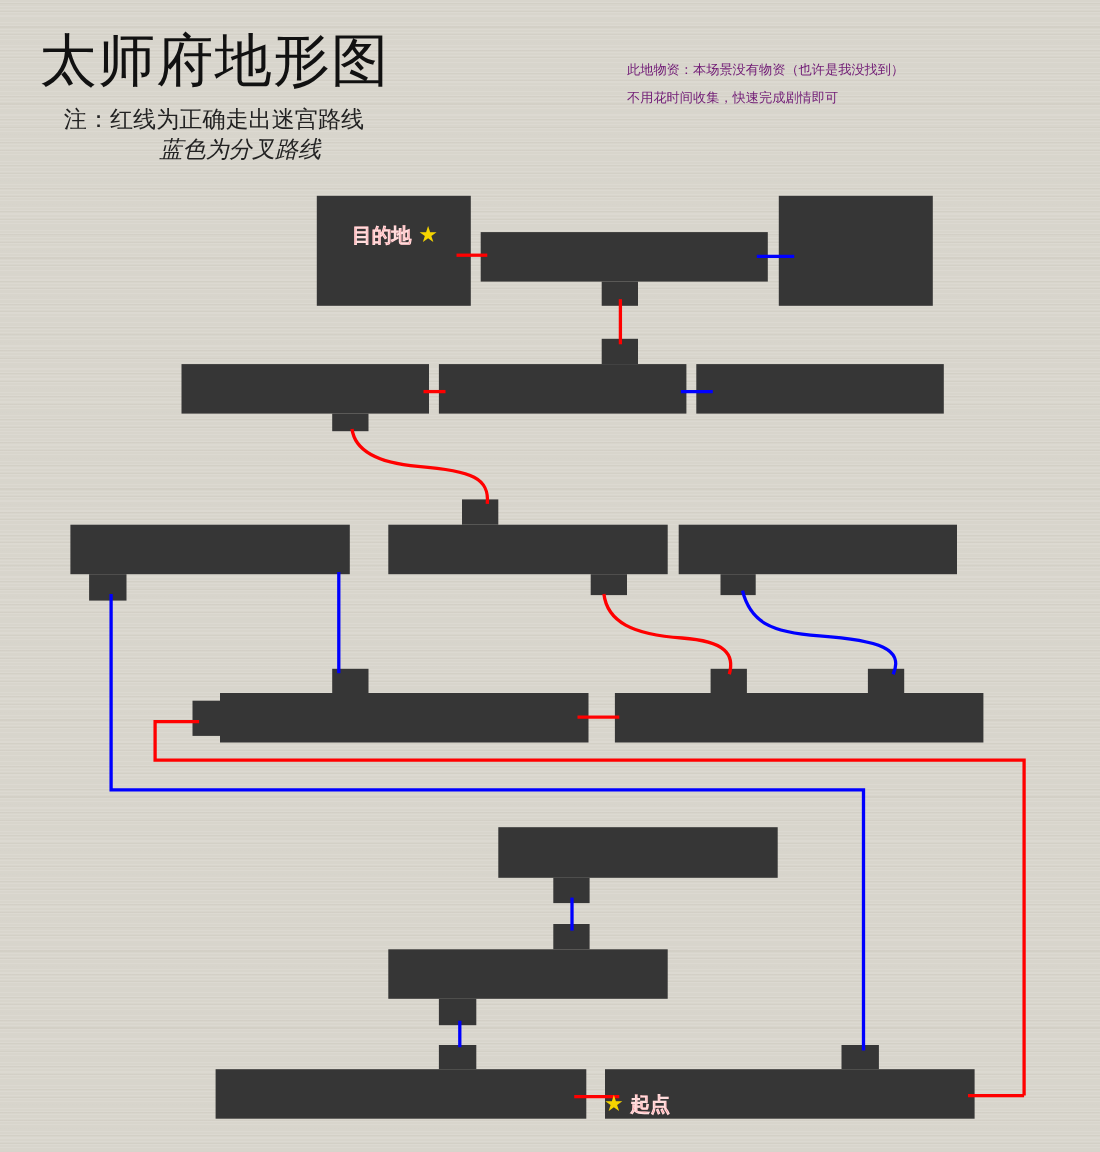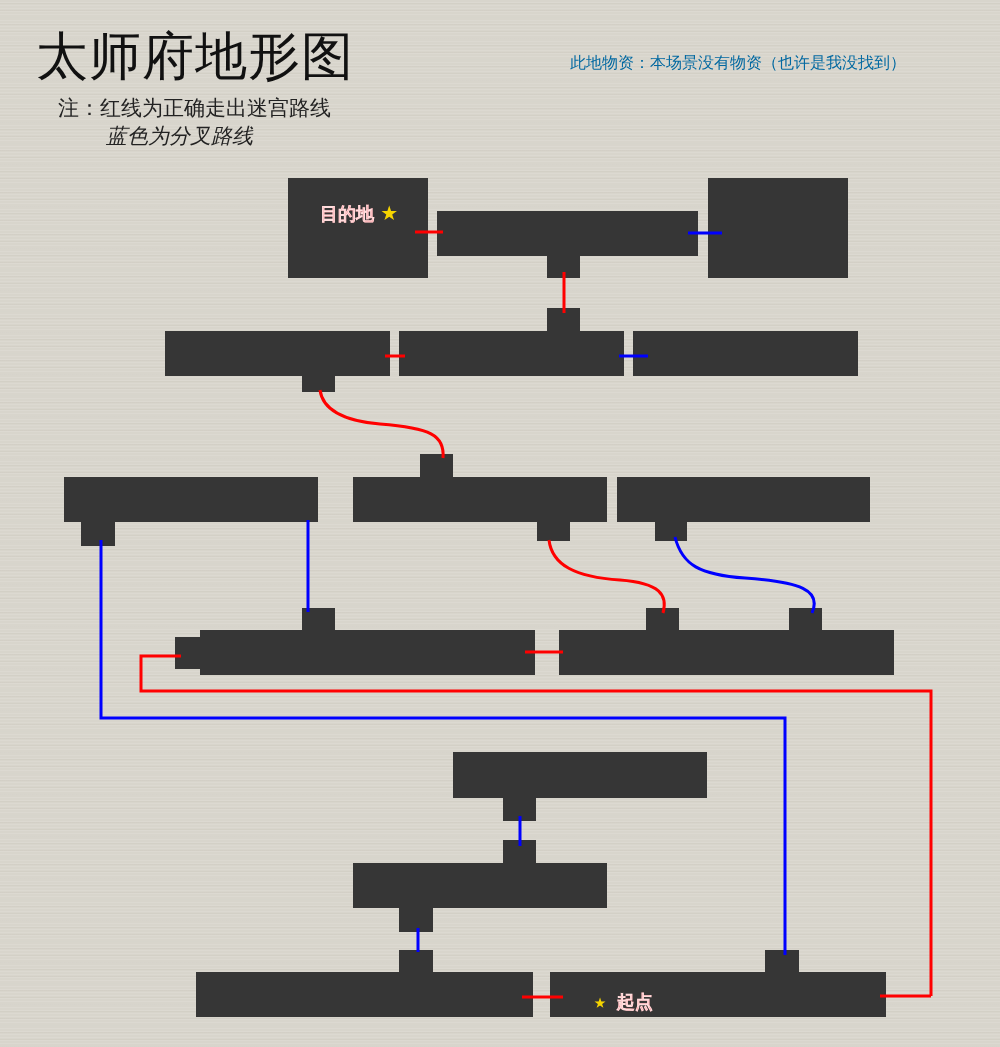--- a/index.html
+++ b/index.html
@@ -10,45 +10,46 @@
       repeating-linear-gradient(0deg, rgba(255,255,255,0.10) 0px, rgba(255,255,255,0.10) 1px, rgba(0,0,0,0) 1px, rgba(0,0,0,0) 3px),
       repeating-linear-gradient(0deg, rgba(120,110,90,0.05) 0px, rgba(120,110,90,0.05) 1px, rgba(0,0,0,0) 1px, rgba(0,0,0,0) 7px);
     font-family: "DejaVu Sans", sans-serif;
   }
   .title {
     position: absolute; left: 36px; top: 24px;
     font-size: 52px; color: #111; letter-spacing: 1px; line-height: 64px;
     font-family: "DejaVu Sans", sans-serif;
   }
   .note {
-    position: absolute; left: 58px; top: 94px; font-size: 21px; color: #222; line-height: 28px;
+    position: absolute; left: 58px; top: 94px; font-size: 21px; color: #222; line-height: 28px; text-align: center;
   }
   .note .line2 { padding-left: 48px; display: block; font-style: italic; }
   .info {
-    position: absolute; left: 570px; top: 50px; font-size: 16px; color: #0369a1; line-height: 26px;
+    position: absolute; left: 570px; top: 50px; font-size: 12px; color: #701a75; line-height: 26px;
     font-family: Liberation Sans, sans-serif;
   }
   .block { position: absolute; background: #363636; }
   .marker { position: absolute; color: #f03040; font-size: 18px; font-weight: bold; white-space: nowrap;
     -webkit-text-stroke: 0.4px #ffdddd; line-height: 20px; text-align: right; }
   .star { color: #f5d400; -webkit-text-stroke: 0; font-size: 20px; }
   svg.paths { position: absolute; left: 0; top: 0; pointer-events: none; }
 </style>
 </head>
 <body>
 
 <div class="title">太师府地形图</div>
 
 <div class="note">
   <span>注：红线为正确走出迷宫路线</span>
   <span class="line2">蓝色为分叉路线</span>
 </div>
 
 <div class="info">
   <div>此地物资：本场景没有物资（也许是我没找到）</div>
+  <div>不用花时间收集，快速完成剧情即可</div>
 </div>
 
 <div>
 
   <div class="block" style="left:288px;top:178px;width:140px;height:100px;"></div>
   <div class="block" style="left:437px;top:211px;width:261px;height:45px;"></div>
   <div class="block" style="left:547px;top:256px;width:33px;height:22px;"></div>
   <div class="block" style="left:708px;top:178px;width:140px;height:100px;"></div>
 
   <div class="block" style="left:165px;top:331px;width:225px;height:45px;"></div>
@@ -107,16 +108,16 @@
       <line x1="520" y1="816" x2="520" y2="846"></line>
       <line x1="418" y1="928" x2="418" y2="952"></line>
     </g>
   </g>
 </svg>
 
 <div class="marker" style="left:320px;top:203px;">
   <span>目的地</span>
   <span class="star">★</span>
 </div>
-<div class="marker" style="left:594px;top:993px;font-family:Liberation Mono, monospace;">
+<div class="marker" style="left:549px;top:993px;">
   <span class="star">★</span>
   <span>起点</span>
 </div>
 
 </body></html>

